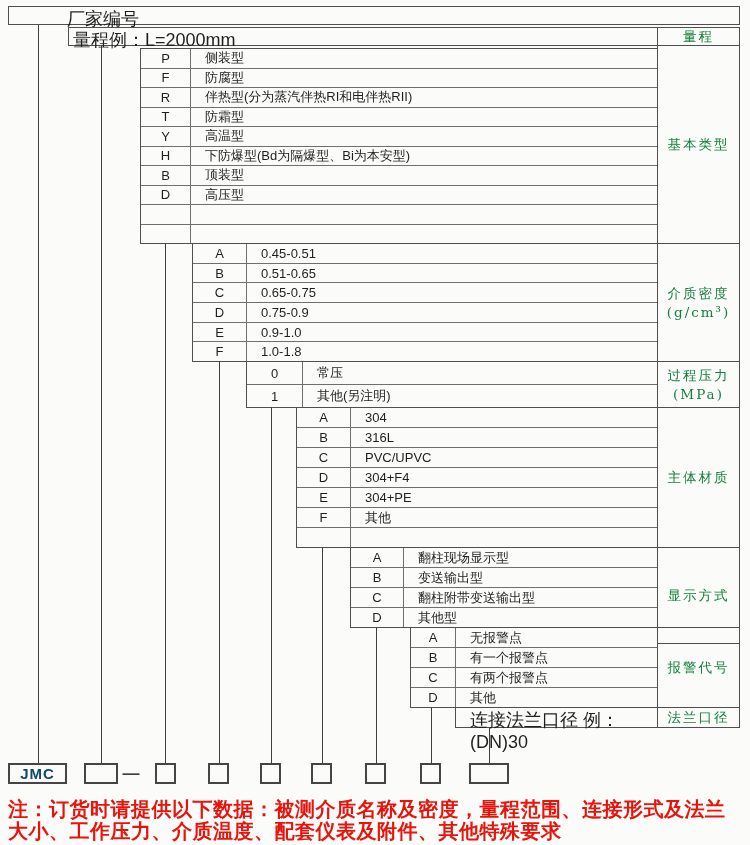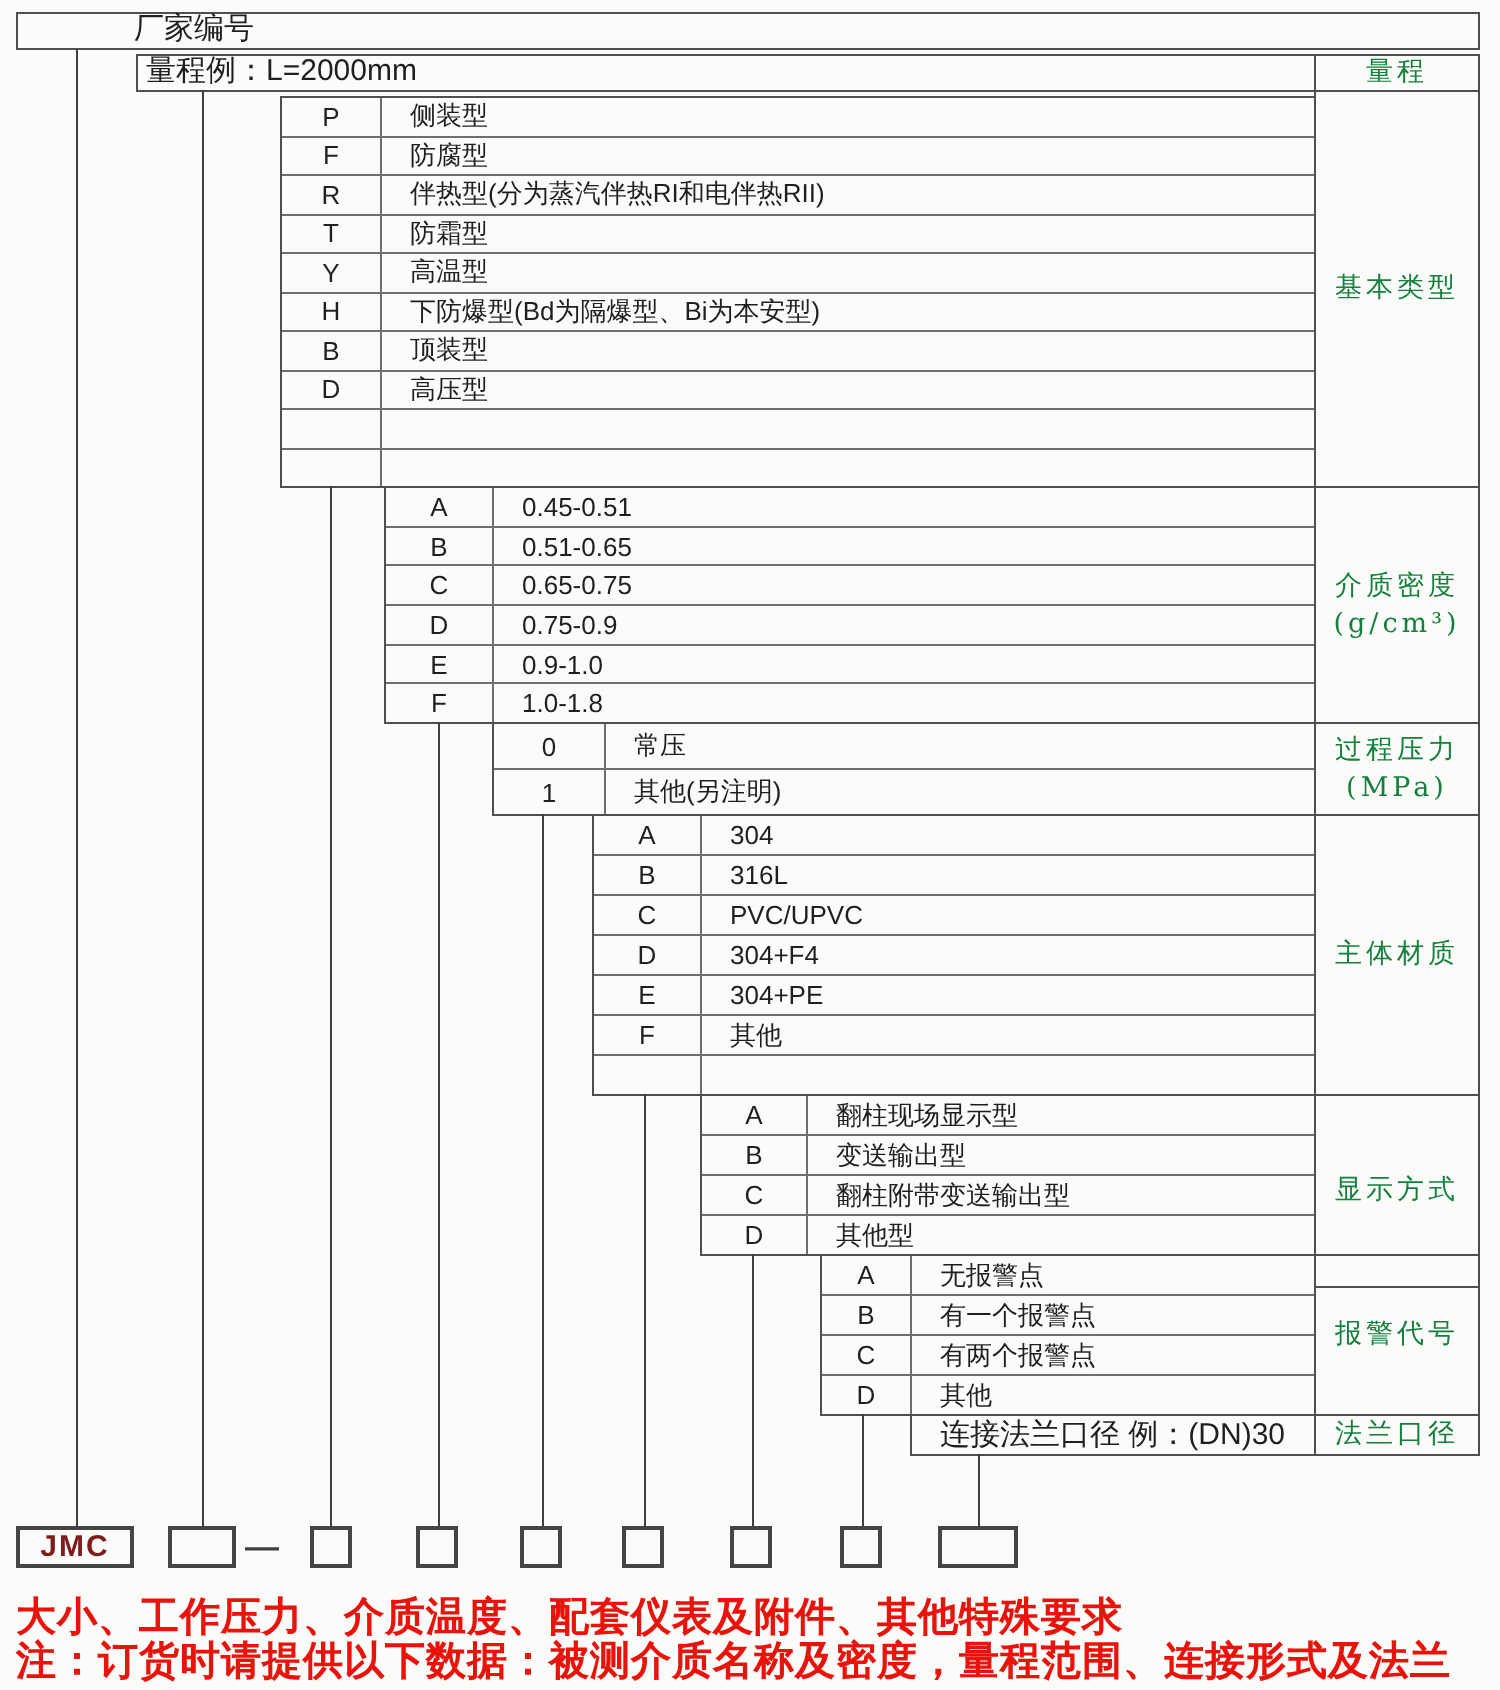--- a/index.html
+++ b/index.html
@@ -4,22 +4,22 @@
 <style>
   html,body { margin:0; padding:0; background:#fff; }
   .canvas {
     position:relative; width:750px; height:845px;
     background:#fbfbf9; overflow:hidden;
     font-family:"Liberation Sans", sans-serif; color:#1f1f1f;
   }
   .cellbox {
     position:absolute; box-sizing:border-box;
     border:1px solid #4f4f4f;
-    display:flex; align-items:flex-end;
-    font-size:15px;
+    display:flex; align-items:flex-start;
+    font-size:18px;
   }
   .sec {
     position:absolute; box-sizing:border-box;
     border:1px solid #4f4f4f;
     display:flex; flex-direction:column;
   }
   .sec .row { flex:1 1 0; display:flex; border-bottom:1px solid #6f6f6f; min-height:0; }
   .sec .row:last-child { border-bottom:none; }
   .sec .code {
     width:var(--codew); flex:none; box-sizing:border-box;
@@ -34,21 +34,21 @@
     display:flex; flex-direction:column; align-items:center; justify-content:center;
     font-family:"DejaVu Serif","Liberation Serif",serif;
     font-size:13.5px; letter-spacing:2px; line-height:19px; color:#15803d;
     text-align:center;
   }
   .vline { position:absolute; width:1px; background:#3f3f3f; }
   .bbox {
     position:absolute; top:763px; height:21px; box-sizing:border-box;
     border:2px solid #454545; background:transparent;
     display:flex; align-items:flex-start; justify-content:center;
-    font-weight:bold; font-size:15px; letter-spacing:1px; color:#7f1d1d;
+    font-weight:bold; font-size:15px; letter-spacing:1px; color:#0c4a6e;
   }
   .sep {
     position:absolute; top:763px; height:21px; display:flex; align-items:center; justify-content:center;
     font-weight:bold; font-size:17px; color:#3f3f3f;
   }
   .note { position:absolute; left:8px; top:798px; font-weight:bold; font-size:20px;
     line-height:22px; letter-spacing:0.5px; color:#e8140c; white-space:nowrap; }
 </style>
 </head>
 <body>
@@ -262,17 +262,17 @@
   </div>
   <div class="bbox" style="left:155px;width:21px"></div>
   <div class="bbox" style="left:208px;width:21px"></div>
   <div class="bbox" style="left:260px;width:21px"></div>
   <div class="bbox" style="left:311px;width:21px"></div>
   <div class="bbox" style="left:365px;width:21px"></div>
   <div class="bbox" style="left:420px;width:21px"></div>
   <div class="bbox" style="left:469px;width:40px"></div>
 
   <div class="note">
+    <div>注：订货时请提供以下数据：被测介质名称及密度，量程范围、连接形式及法兰</div>
     <div>大小、工作压力、介质温度、配套仪表及附件、其他特殊要求</div>
-    <div>注：订货时请提供以下数据：被测介质名称及密度，量程范围、连接形式及法兰</div>
   </div>
 
 </div>
 
 </body></html>

